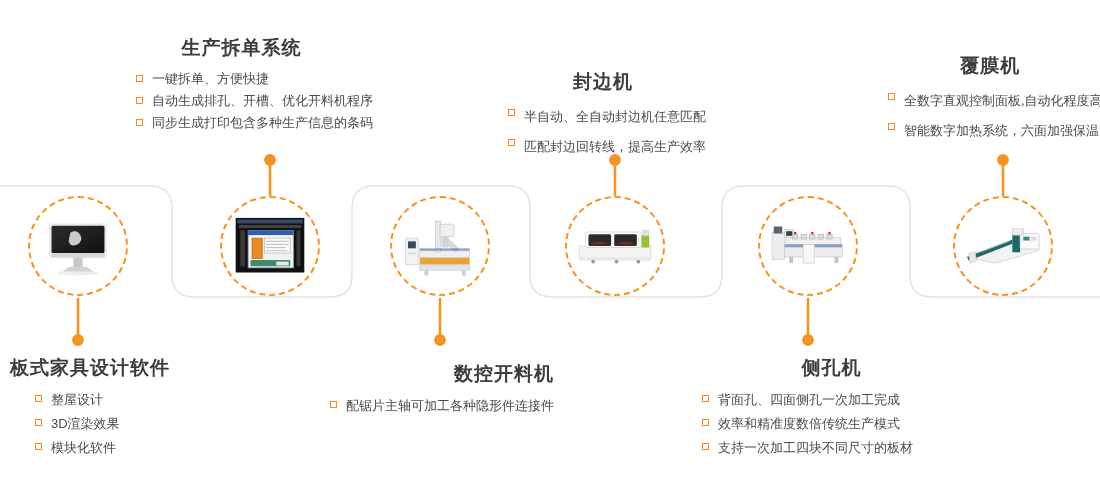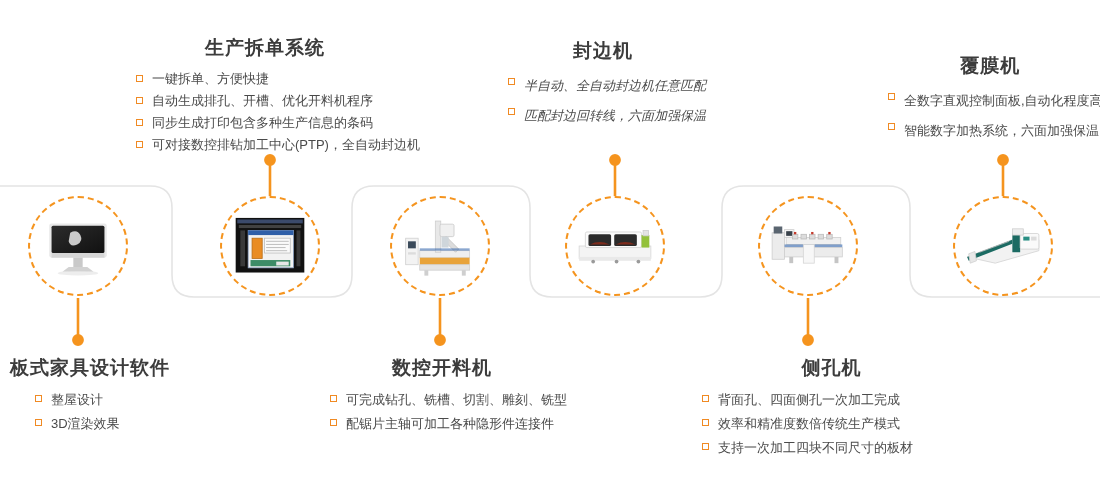--- a/index.html
+++ b/index.html
@@ -41,33 +41,33 @@
     left:0;top:7px;
     width:7px;height:7px;
     border:1px solid #F08A23;
     background:transparent;
     box-sizing:border-box;
   }
 
   
   #g-split{left:136px;top:38px;}
   #g-split .grp-title{text-align:center;padding-right:26px;}
-  #g-edge{left:508px;top:41px;}
+  #g-edge{left:508px;top:72px;}
   #g-edge .grp-title{text-align:center;padding-right:8px;}
-  #g-edge .bullets li{line-height:30px;font-style:italic;}
+  #g-edge .bullets li{line-height:30px;}
   #g-lam{left:888px;top:56px;}
   #g-lam .grp-title{text-align:center;padding-right:10px;}
   #g-lam .bullets li{line-height:30px;}
 
   #g-soft{left:10px;top:358px;}
   #g-soft .grp-title{text-align:right;}
   #g-soft .bullets{padding-left:25px;margin-top:4px;}
   #g-soft .bullets li{line-height:24px;}
   #g-cnc{left:330px;top:358px;}
-  #g-cnc .grp-title{text-align:left;padding-left:62px;}
+  #g-cnc .grp-title{text-align:right;padding-left:62px;margin-top:6px;}
   #g-cnc .bullets{margin-top:6px;}
   #g-cnc .bullets li{line-height:24px;}
   #g-side{left:702px;top:358px;}
   #g-side .grp-title{text-align:center;padding-left:48px;}
   #g-side .bullets{margin-top:6px;}
   #g-side .bullets li{line-height:24px;}
 
   
   .node{
     position:absolute;
@@ -231,52 +231,52 @@
       <line x1="20" y1="38" x2="58" y2="24" stroke="#bdbdbd" stroke-width="1"></line>
     </svg>
   </div>
 
   <div class="txtgrp" id="g-split">
     <div class="grp-title">生产拆单系统</div>
     <ul class="bullets">
       <li><span class="sq"></span><span>一键拆单、方便快捷</span></li>
       <li><span class="sq"></span><span>自动生成排孔、开槽、优化开料机程序</span></li>
       <li><span class="sq"></span><span>同步生成打印包含多种生产信息的条码</span></li>
-      <li><span class="sq"></span><span>可对接数控排钻加工中心(PTP)，全自动封边机</span></li>
     </ul>
   </div>
 
   <div class="txtgrp" id="g-edge">
     <div class="grp-title">封边机</div>
     <ul class="bullets">
       <li><span class="sq"></span><span>半自动、全自动封边机任意匹配</span></li>
-      <li><span class="sq"></span><span>匹配封边回转线，六面加强保温</span></li>
+      <li><span class="sq"></span><span>匹配封边回转线，提高生产效率</span></li>
     </ul>
   </div>
 
   <div class="txtgrp" id="g-lam">
     <div class="grp-title">覆膜机</div>
     <ul class="bullets">
       <li><span class="sq"></span><span>全数字直观控制面板,自动化程度高</span></li>
       <li><span class="sq"></span><span>智能数字加热系统，六面加强保温</span></li>
     </ul>
   </div>
 
   <div class="txtgrp" id="g-soft">
     <div class="grp-title">板式家具设计软件</div>
     <ul class="bullets">
       <li><span class="sq"></span><span>整屋设计</span></li>
       <li><span class="sq"></span><span>3D渲染效果</span></li>
+      <li><span class="sq"></span><span>模块化软件</span></li>
     </ul>
   </div>
 
   <div class="txtgrp" id="g-cnc">
     <div class="grp-title">数控开料机</div>
     <ul class="bullets">
-      <li><span class="sq"></span><span>可完成钻孔、铣槽、切割、雕刻、铣型</span></li>
+      <li><span class="sq"></span></li>
       <li><span class="sq"></span><span>配锯片主轴可加工各种隐形件连接件</span></li>
     </ul>
   </div>
 
   <div class="txtgrp" id="g-side">
     <div class="grp-title">侧孔机</div>
     <ul class="bullets">
       <li><span class="sq"></span><span>背面孔、四面侧孔一次加工完成</span></li>
       <li><span class="sq"></span><span>效率和精准度数倍传统生产模式</span></li>
       <li><span class="sq"></span><span>支持一次加工四块不同尺寸的板材</span></li>

